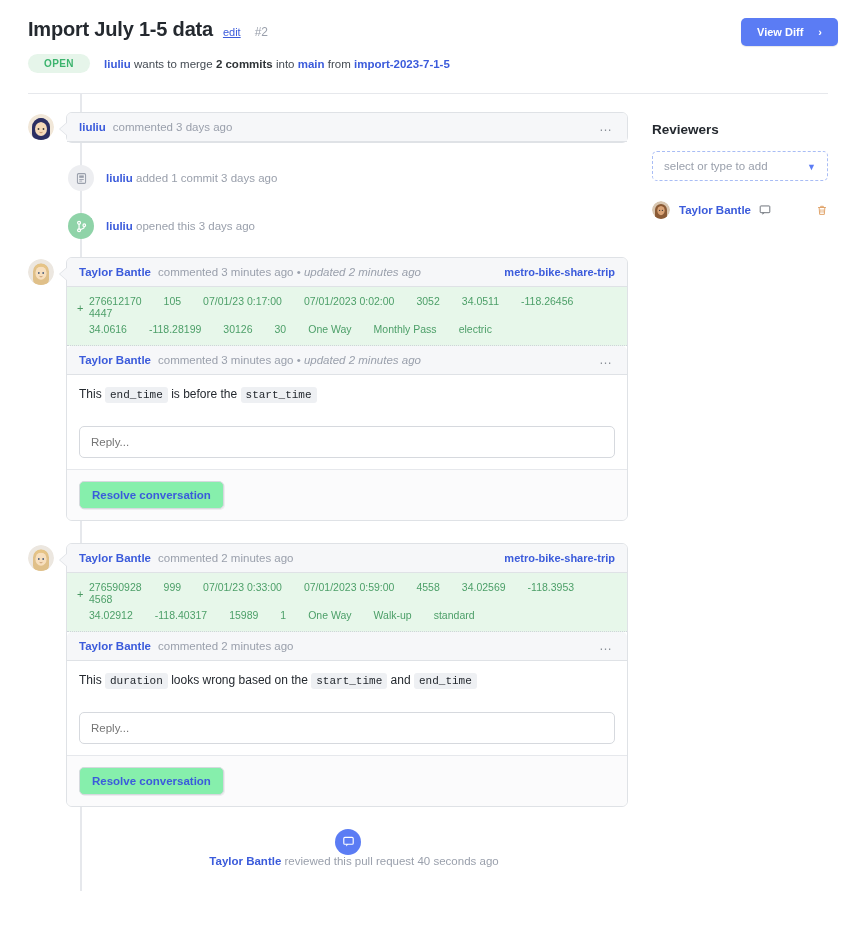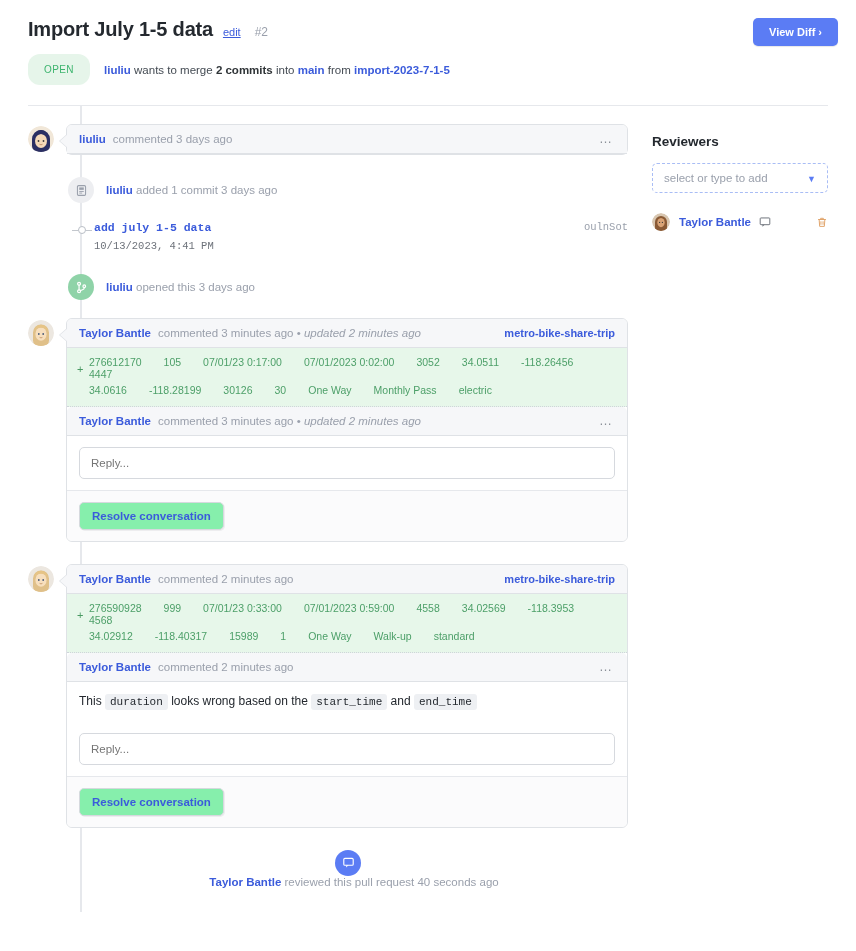--- a/index.html
+++ b/index.html
@@ -24,31 +24,31 @@
   }
   .edit-link {
     font-size: 11px; color:#3b5bdb; margin-left: 10px;
     align-self: center; position: relative; top: 3px;
   }
   .pr-number { font-size: 12px; color:#9aa0ac; margin-left: 14px; align-self:center; position: relative; top:3px;}
   .view-diff-btn {
     position:absolute; right:18px; top:18px;
     background:#5b7cf4; color:#ffffff; border:none; border-radius:5px;
     font-size:11px; font-weight:bold; padding:8px 16px;
-    display:flex; align-items:center; gap:3px; cursor:pointer;
+    display:flex; align-items:center; gap:15px; cursor:pointer;
     font-family:"Liberation Sans", sans-serif;
     box-shadow: 0 1px 1px rgba(16,22,26,.10);
   }
   .view-diff-btn .chev { font-size: 11px; font-weight: bold; }
 
   .meta-row { display:flex; align-items:center; margin-top: 14px; }
   .badge-open {
     background:#e6f5ea; color:#3cb46e; border-radius:12px;
-    font-size: 10px; font-weight: normal; letter-spacing:.4px;
-    padding: 10px 14px; display:inline-block; min-width: 62px; text-align:center;
+    font-size: 10px; font-weight: bold; letter-spacing:.4px;
+    padding: 4px 14px; display:inline-block; min-width: 62px; text-align:center;
   }
   .meta-text { margin-left: 14px; font-size: 11.5px; color:#444b53; }
   .meta-text .u { color:#3b5bdb; font-weight:bold; }
   .meta-text .b { font-weight:bold; color:#2f3437; }
   .meta-text .br { color:#3b5bdb; font-weight:bold; }
 
   .hr { height:1px; background:#e6e8ec; margin: 20px 28px 0 28px; }
 
   
   .body-wrap { display:flex; padding: 0 18px 0 28px; }
@@ -250,27 +250,20 @@
           <span class="who">liuliu</span>
           <span>added 1 commit 3 days ago</span>
         </div>
       </div>
 
       <div class="commit-row">
         <div class="commit-dot">
           <span class="dash"></span>
             <span class="ring"></span>
             <span class="dash"></span>
-        </div>
-        <div class="commit-main">
-          <div>
-            <div class="commit-msg">add july 1-5 data</div>
-            <div class="commit-date">10/13/2023, 4:41 PM</div>
-          </div>
-          <div class="commit-sha">oulnSot</div>
         </div>
       </div>
 
       <div class="ev-row" style="margin-top:22px;">
         <div class="ev-icon green">
           <svg width="13" height="13" viewBox="0 0 16 16" fill="none" stroke="#ffffff" stroke-width="1.5" stroke-linecap="round">
             <circle cx="5" cy="3.4" r="1.8"></circle>
             <circle cx="5" cy="12.6" r="1.8"></circle>
             <circle cx="11.4" cy="6.4" r="1.6"></circle>
             <path d="M5 5.2v5.6"></path>
@@ -326,20 +319,23 @@
               </div>
             </div>
           </div>
 
           <div class="card-head plain" style="border-top:none;">
             <span class="who">Taylor Bantle</span>
             <span class="when"><span>commented 3 minutes ago • </span><span class="it">updated 2 minutes ago</span></span>
             <span class="kebab">…</span>
           </div>
 
+          <div class="card-body">
+            <span>This </span><code class="inline">end_time</code><span> is before the </span><code class="inline">start_time</code>
+          </div>
 
           <div class="reply-zone">
             <input class="reply-input" type="text" placeholder="Reply..." style="">
           </div>
           <div class="resolve-zone">
             <button class="resolve-btn">Resolve conversation</button>
           </div>
         </div>
       </div>
 

